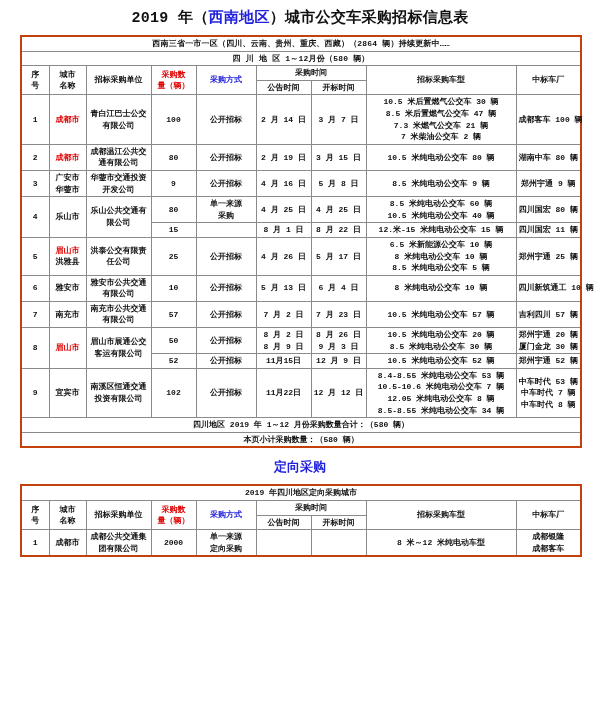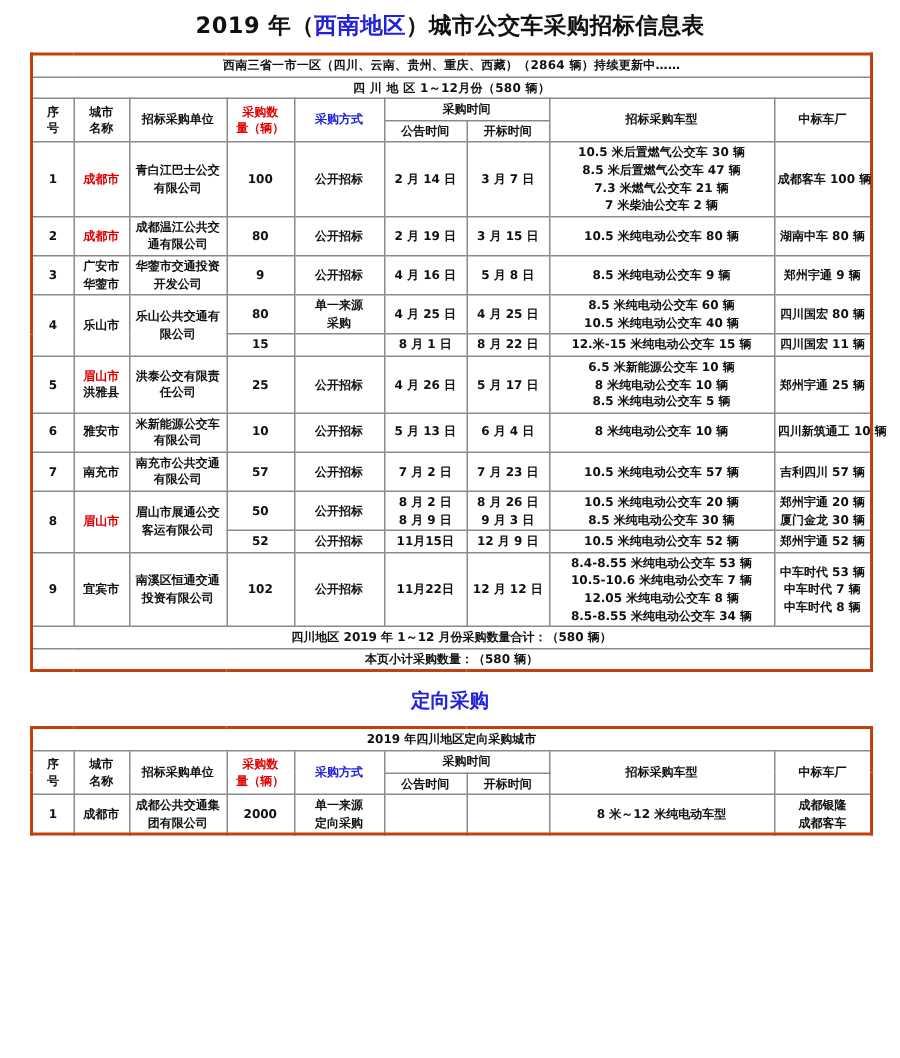--- a/index.html
+++ b/index.html
@@ -4,21 +4,21 @@
 <style>
   html,body{margin:0;padding:0;}
   body{
     width:600px;height:705px;
     background:#ffffff;
     font-family:"DejaVu Sans","Liberation Sans",sans-serif;
     font-size:8px;
     color:#1a1a1a;
     overflow:hidden;
   }
-  .page{position:relative;width:600px;height:541px;box-sizing:border-box;}
+  .page{position:relative;width:600px;height:541px;box-sizing:border-box;font-family:Liberation Mono, monospace;}
 
   .doc-title{
     text-align:center;
     font-size:15px;
     font-weight:bold;
     color:#111111;
     letter-spacing:.3px;
     padding-top:8px;
     padding-bottom:8px;
     white-space:nowrap;
@@ -254,21 +254,21 @@
               <div>8.5 米纯电动公交车 5 辆</div>
             </td>
             <td class="cell-multi">
               <div>郑州宇通 25 辆</div>
             </td>
           </tr>
           <tr>
             <td rowspan="1">6</td>
             <td rowspan="1"><span class="blk">雅安市</span></td>
             <td rowspan="1">
-              <div>米新能源公交车</div>
+              <div>雅安市公共交通</div>
               <div>有限公司</div>
             </td>
             <td class="red">10</td>
             <td class="blue">公开招标</td>
             <td class="nowrap">5 月 13 日</td>
             <td class="nowrap">6 月 4 日</td>
             <td class="cell-multi">
               <div>8 米纯电动公交车 10 辆</div>
             </td>
             <td class="cell-multi">

